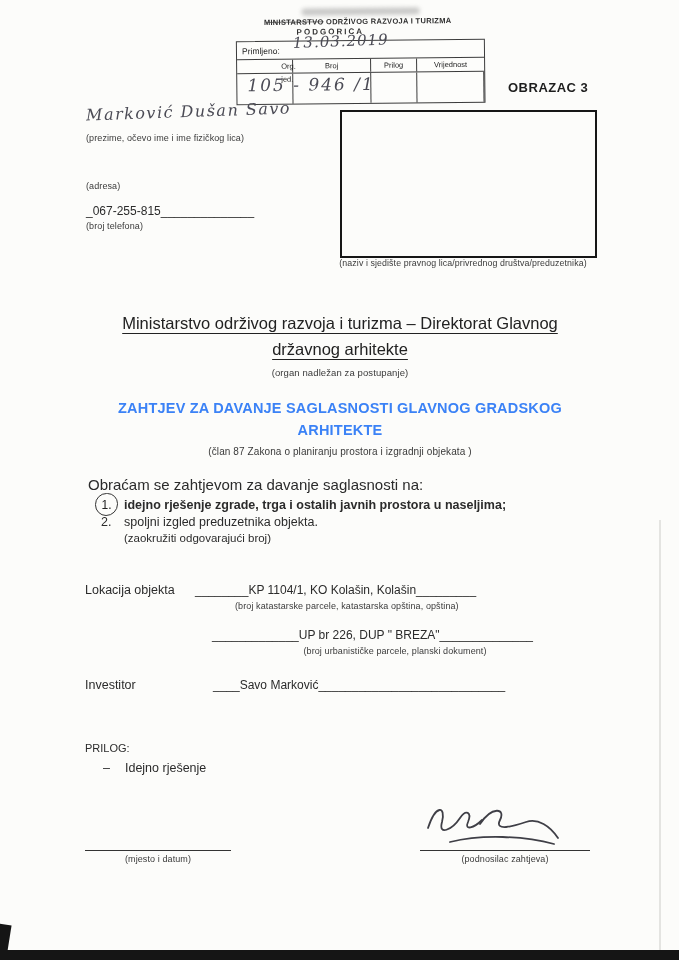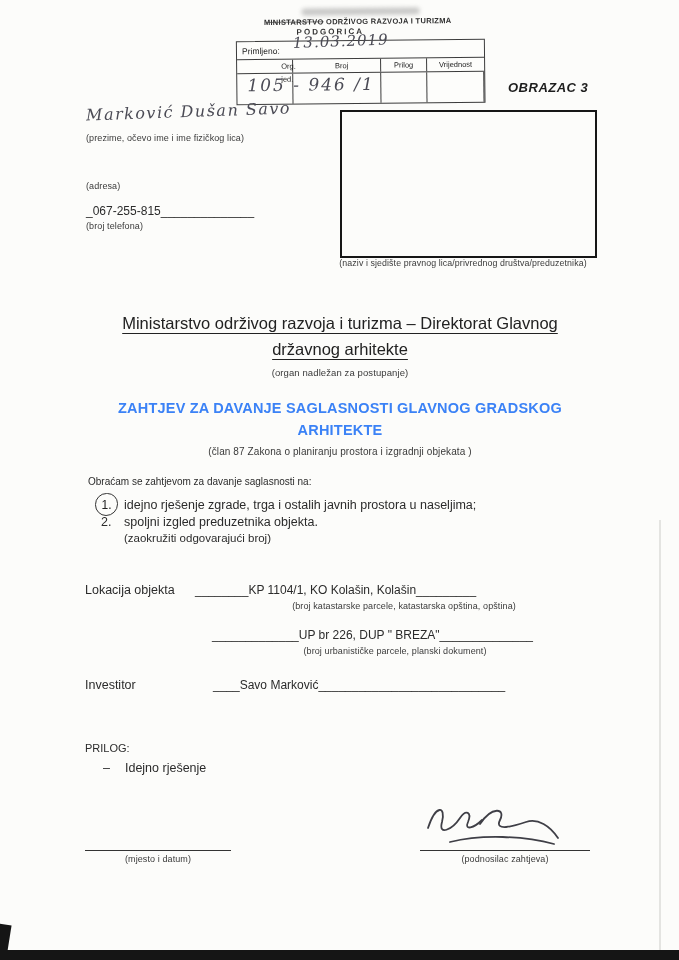--- a/index.html
+++ b/index.html
@@ -18,57 +18,57 @@
   .stamp-ministry { left:0; top:11px; width:260px; text-align:center; font-size:7.5px; font-weight:bold; letter-spacing:.3px; color:#2f2f2f; }
   .stamp-strike { left:38px; top:15px; width:58px; height:1px; background:#444; opacity:.7; }
   .stamp-city { left:0; top:21px; width:205px; text-align:center; font-size:8px; font-weight:bold; letter-spacing:2px; color:#333; }
   .stamp-table { left:8px; top:34px; width:247px; border:1.3px solid #3c3c3c; background:rgba(255,255,255,.3); }
   .st-row1 { height:17px; border-bottom:1px solid #3c3c3c; position:relative; }
   .st-received { font-size:8.5px; padding:4px 0 0 5px; color:#222; }
   .st-date { position:absolute; left:56px; top:-9px; font-size:15px; letter-spacing:1px; transform:rotate(-1.5deg); }
   .st-row2 { height:13px; display:flex; border-bottom:1px solid #3c3c3c; font-size:7.5px; color:#222; }
   .st-cell { border-right:1px solid #3c3c3c; text-align:center; line-height:13px; box-sizing:border-box; }
   .st-cell:last-child { border-right:none; }
-  .c1 { width:56px;padding-left:44px; } .c2 { width:78px;margin-left:10px; } .c3 { width:46px; } .c4 { width:71px; flex:1; }
+  .c1 { width:56px;padding-left:44px; } .c2 { width:78px; } .c3 { width:46px; } .c4 { width:71px; flex:1; }
   .st-row3 { height:30px; display:flex; position:relative; }
   .st-row3 .st-cell { line-height:30px; }
   .st-number { position:absolute; left:10px; top:1px; font-size:17px; letter-spacing:2px; }
 
-  .form-code { left:508px; top:80px; font-size:13px; font-weight:bold; letter-spacing:.5px; color:#1d1d1d;font-style:italic; }
+  .form-code { left:508px; top:80px; font-size:13px; font-weight:bold; letter-spacing:.5px; color:#1d1d1d; }
 
   
   .applicant-name { left:86px; top:102px; font-size:16px; letter-spacing:1.5px; transform:rotate(-2deg); }
   .name-caption { left:86px; top:133px; }
   .address-value { left:86px; top:164px; font-size:12px; }
   .address-caption { left:86px; top:181px; }
   .phone-value { left:86px; top:204px; font-size:12px; }
   .phone-caption { left:86px; top:221px; }
   .legal-box { left:340px; top:110px; width:253px; height:144px; border:2px solid #161616; }
   .legal-caption { left:328px; top:258px; width:270px; text-align:center; font-size:8.8px; }
 
   
   .authority { left:40px; top:310px; width:600px; text-align:center; font-size:16.5px; line-height:1.6; color:#222; }
   .authority span { display:block; text-decoration:underline; text-decoration-thickness:1px; text-underline-offset:4px; }
   .authority-caption { left:40px; top:367px; width:600px; text-align:center; font-size:9.5px; }
   .req-title { left:40px; top:397px; width:600px; text-align:center; font-weight:bold; font-size:14.5px; line-height:1.55; letter-spacing:.2px; color:#3b82f6; }
   .req-title span { display:block; }
   .title-caption { left:40px; top:446px; width:600px; text-align:center; font-size:10px; }
 
   
-  .req-intro { left:88px; top:476px; font-size:10px; }
+  .req-intro { left:88px; top:476px; font-size:15px; }
   .item1-circle { left:95px; top:493px; width:21px; height:21px; border:1.6px solid #333; border-radius:50% 46% 52% 48%; display:flex; align-items:center; justify-content:center; font-size:12px; color:#222; }
-  .item1-text { left:124px; top:498px; font-size:12.5px; }
+  .item1-text { left:124px; top:498px; font-size:12.5px;font-weight:bold; }
   .item2-number { left:101px; top:515px; font-size:12.5px; }
   .item2-text { left:124px; top:515px; font-size:12.5px; }
   .req-note { left:124px; top:532px; font-size:11.5px; }
 
   
   .loc-label { left:85px; top:583px; font-size:12.5px; }
   .loc-value1 { left:195px; top:583px; width:355px; text-align:left; font-size:12px; }
-  .loc-caption1 { left:244px; top:601px; width:320px; text-align:center; }
+  .loc-caption1 { left:235px; top:601px; width:320px; }
   .loc-value2 { left:195px; top:628px; width:355px; text-align:center; font-size:12px; }
   .loc-caption2 { left:235px; top:646px; width:320px; text-align:center; }
   .inv-label { left:85px; top:678px; font-size:12.5px; }
   .inv-value { left:213px; top:678px; font-size:12px; }
 
   
   .prilog-label { left:85px; top:742px; font-size:11px; }
   .prilog-item { left:103px; top:761px; font-size:12.5px; display:flex; gap:15px; }
 
   

